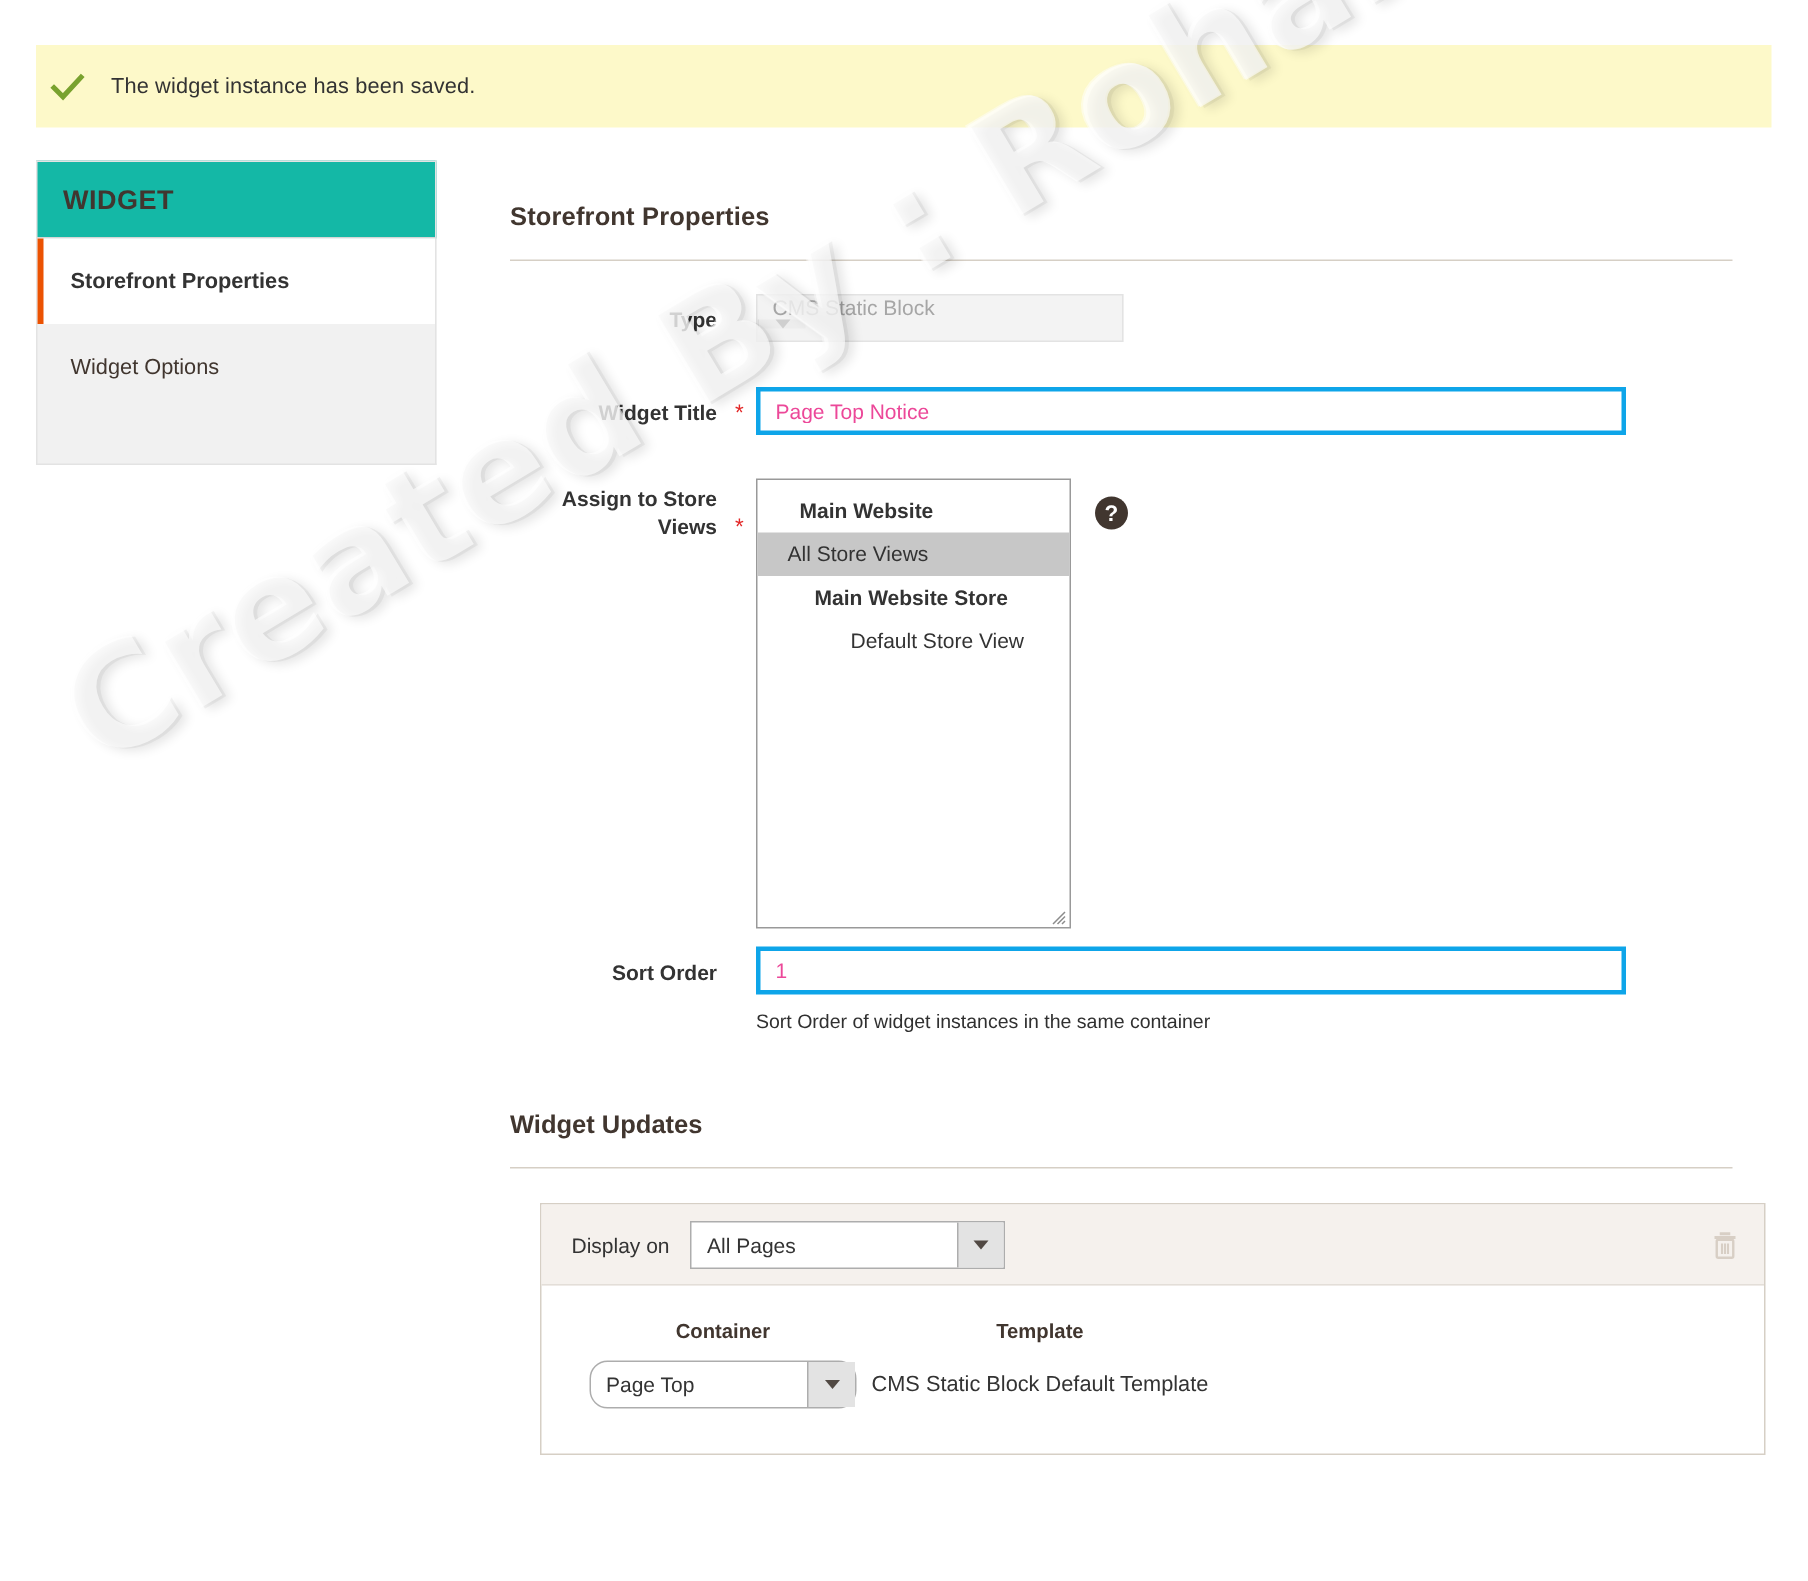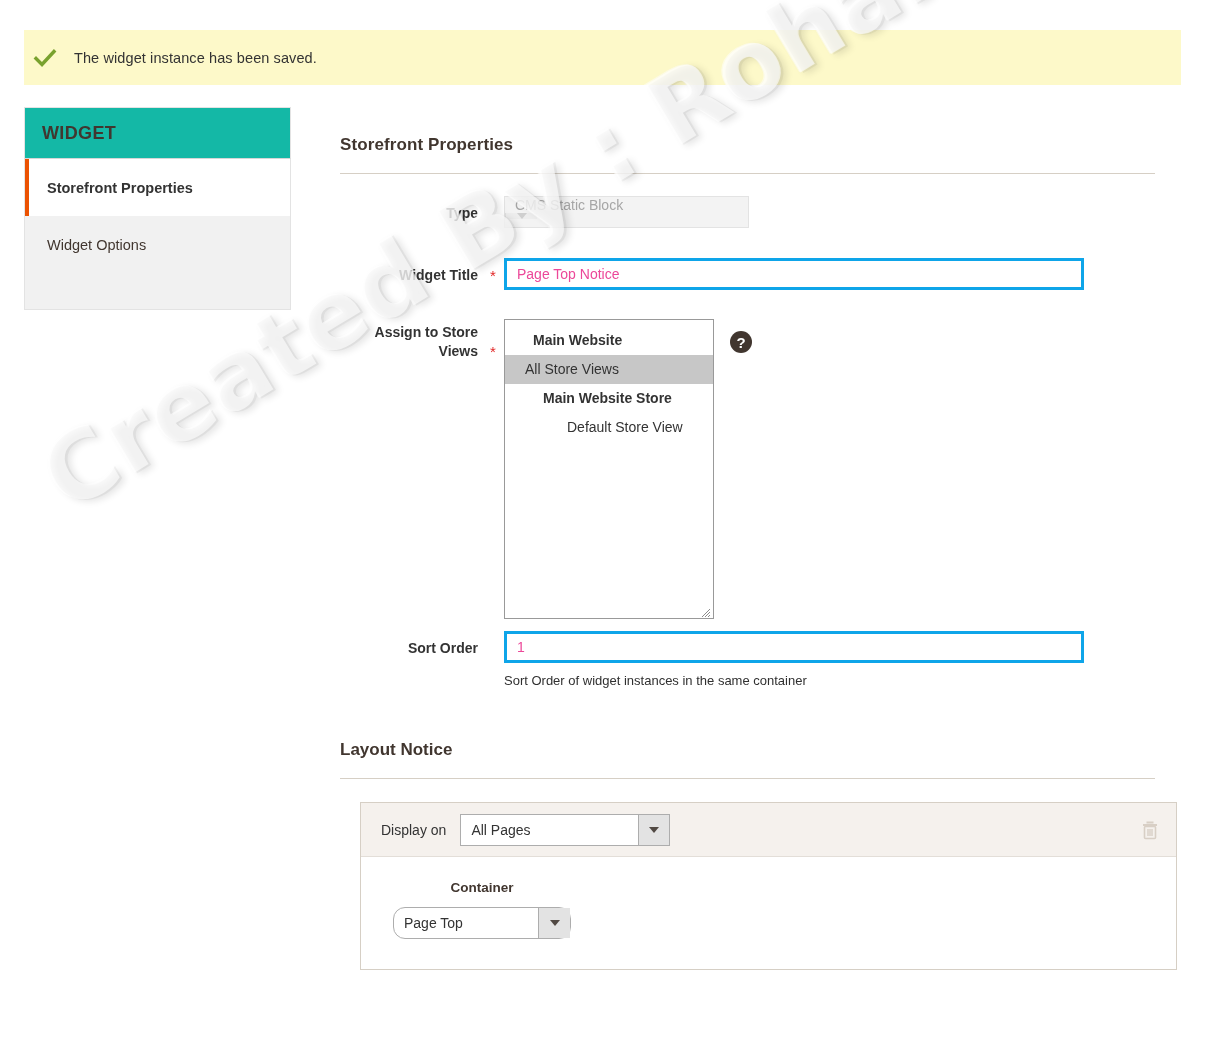--- a/index.html
+++ b/index.html
@@ -369,21 +369,21 @@
 
     <div class="field-row" style="margin-top:12px;">
       <div class="f-label">Sort Order</div>
       <div class="f-req"></div>
       <div class="f-ctl">
         <input class="txt" type="text" value="1" style="">
         <div class="hint">Sort Order of widget instances in the same container</div>
       </div>
     </div>
 
-    <div class="lu-title">Layout Notice</div>
+    <div class="lu-title">Widget Updates</div>
     <div class="lu-rule"></div>
 
     <div class="lu-panel">
       <div class="lu-head">
         <span class="lu-head-label">Display on</span>
         <div class="sel sel-display">
           <span class="sel-val">All Pages</span>
           <span class="sel-arrow">
               <i class="tri dark"></i>
             </span>
@@ -400,19 +400,23 @@
       <div class="lu-body">
         <div class="col-container">
           <div class="col-hdr">Container</div>
           <div class="sel sel-container">
             <span class="sel-val">Page Top</span>
             <span class="sel-arrow">
                 <i class="tri dark"></i>
               </span>
           </div>
         </div>
+        <div class="col-template">
+          <div class="col-hdr">Template</div>
+          <div class="tpl-val">CMS Static Block Default Template</div>
+        </div>
       </div>
     </div>
   </div>
 
   <div class="watermark">Created By : Rohan Hapani</div>
 
 </div>
 
 </body></html>

